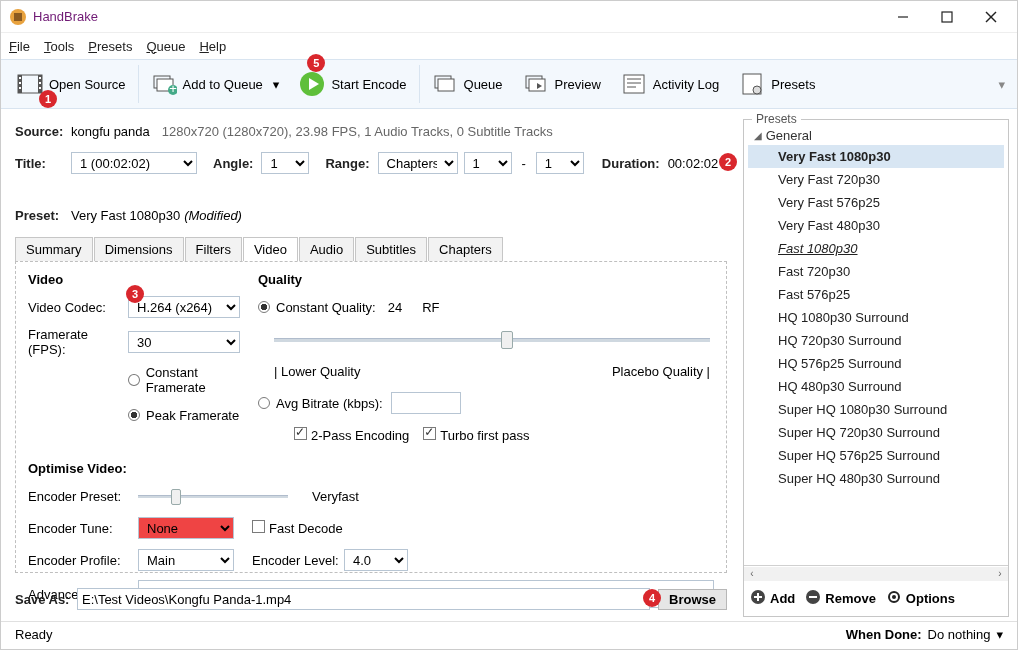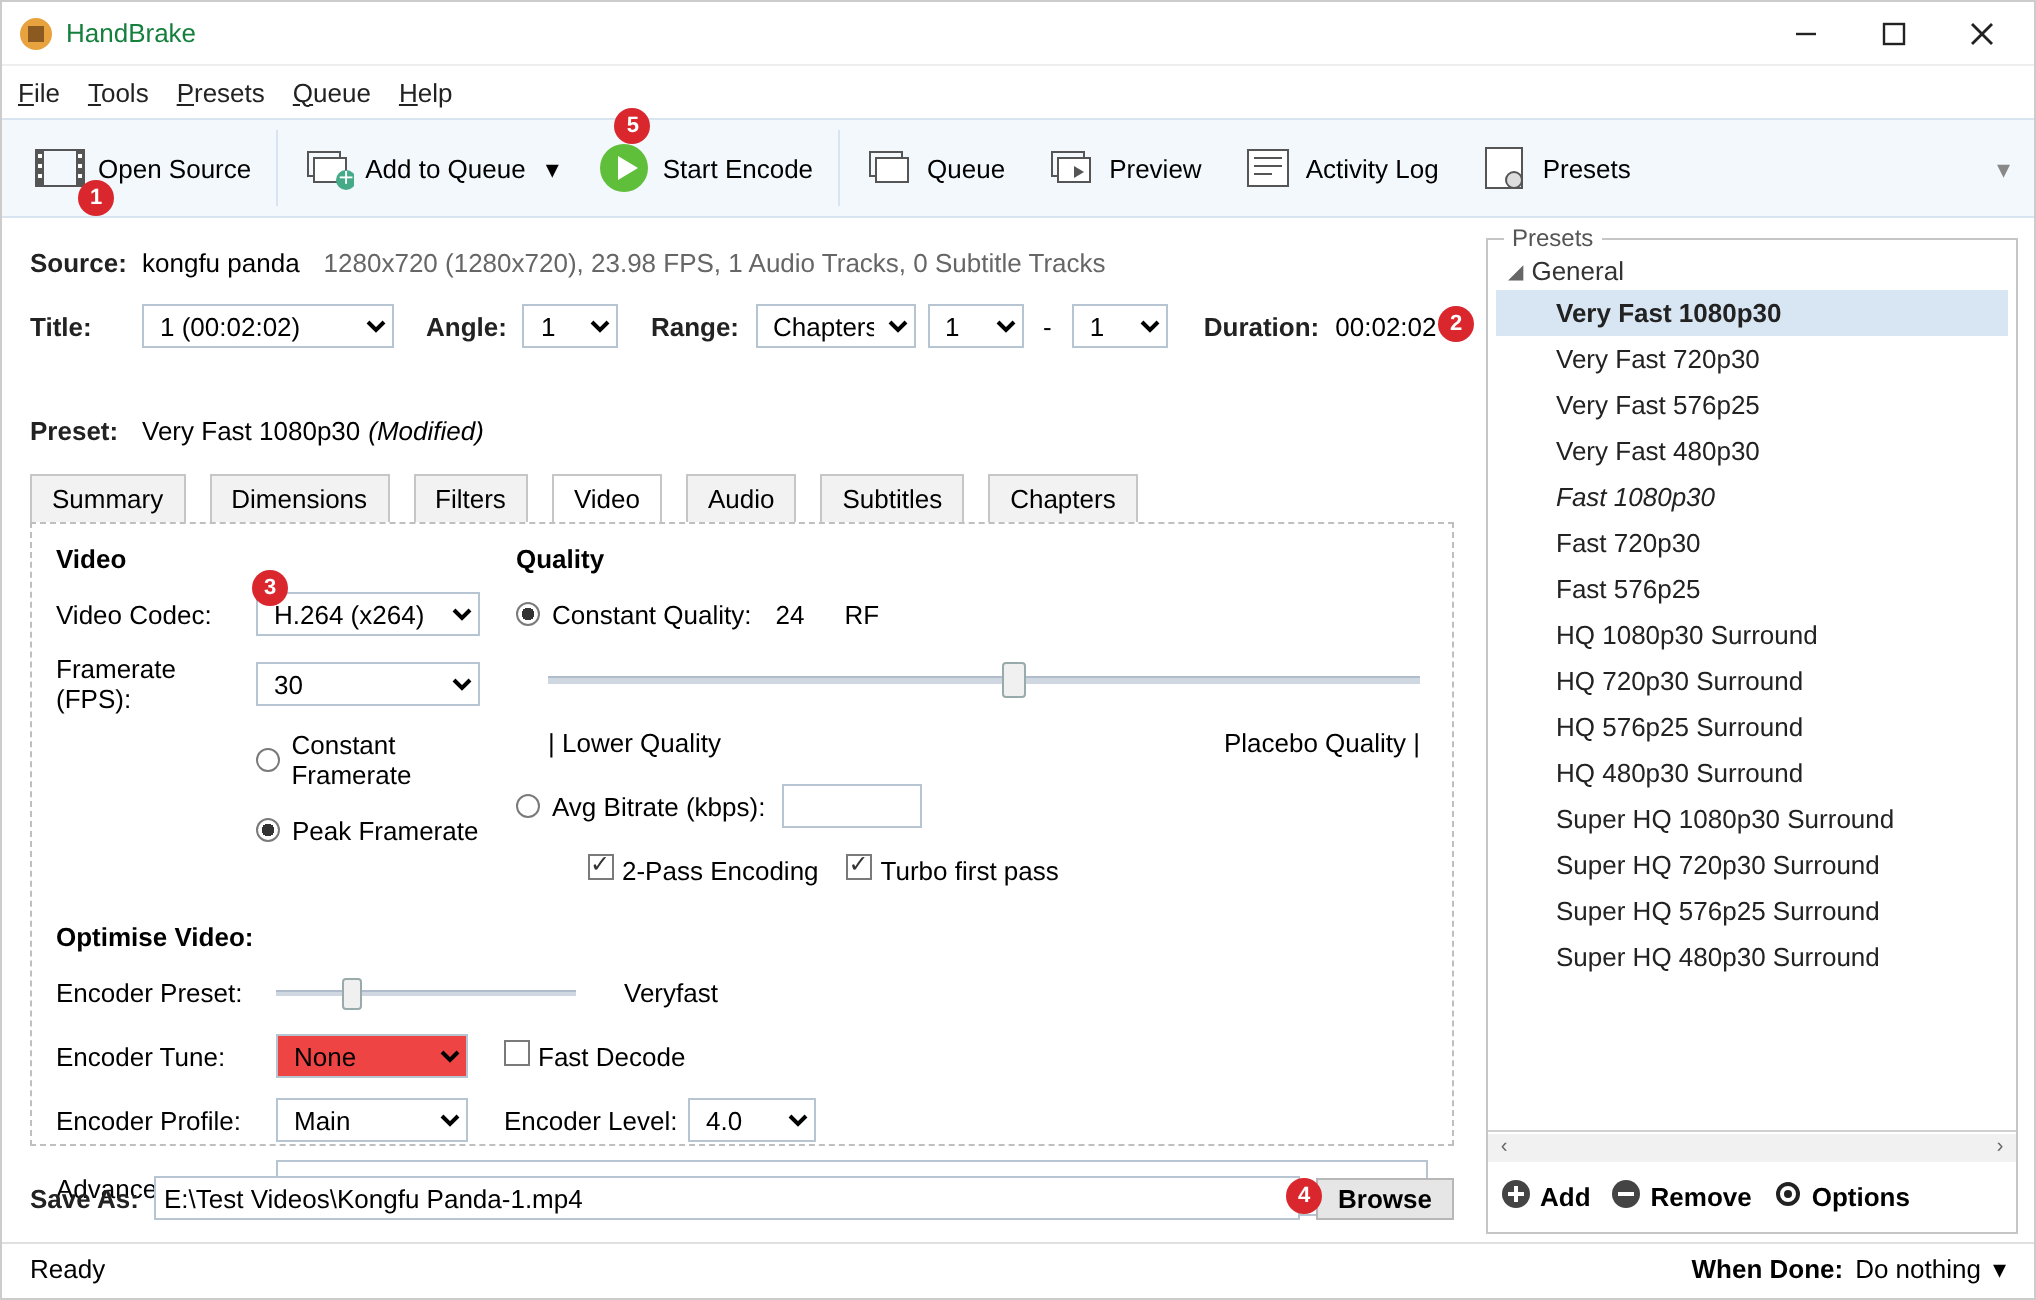--- a/index.html
+++ b/index.html
@@ -1,57 +1,57 @@
 <!DOCTYPE html>
 <html><head>
 <meta charset="utf-8">
 <style>
 * { box-sizing: border-box; margin: 0; padding: 0; font-family: "Segoe UI", Arial, sans-serif; font-size: 13px; }
 body { width: 1018px; height: 650px; background: #fff; position: relative; border: 1px solid #ccc; }
 .titlebar { height: 32px; display: flex; align-items: center; padding: 0 4px 0 8px; border-bottom: 1px solid #eee; }
 .titlebar .app-icon { width: 18px; height: 18px; margin-right: 6px; }
-.titlebar .title { flex: 1; color: #15803d; }
+.titlebar .title { flex: 1; color: #701a75; }
 .sysbtns { display: flex; gap: 0; }
 .sysbtn { width: 44px; height: 30px; display: flex; align-items: center; justify-content: center; }
 .sysbtn svg { pointer-events: none; }
 .menubar { height: 26px; display: flex; align-items: center; padding: 0 8px; gap: 14px; }
 .menubar span { color: #222; }
 .menubar span u { text-decoration: underline; }
 .toolbar { height: 50px; background: #f3f8fd; border-top: 1px solid #d8e4f0; border-bottom: 1px solid #d8e4f0; display: flex; align-items: center; padding: 0 6px; }
 .tb-btn { display: flex; align-items: center; gap: 6px; padding: 0 10px; height: 48px; position: relative; }
 .tb-ico { width: 26px; height: 26px; display: flex; align-items: center; justify-content: center; }
 .tb-sep { width: 1px; height: 38px; background: #d8e4f0; margin: 0 2px; }
 .tb-spacer { flex: 1; }
 .numdot { position: absolute; width: 18px; height: 18px; background: #d9272d; color: #fff; border-radius: 50%; font-size: 11px; display: flex; align-items: center; justify-content: center; font-weight: 600; z-index: 50; }
 .content { display: flex; height: 512px; }
 .left { width: 740px; padding: 10px 14px 6px 14px; }
 .right { width: 274px; padding: 4px 6px 4px 2px; }
 .row { display: flex; align-items: center; margin-bottom: 8px; min-height: 24px; }
 .lbl { font-weight: 600; color: #222; }
 select { border: 1px solid #b7c5d3; background: #fff; height: 22px; padding: 0 4px; }
 input[type=text] { border: 1px solid #b7c5d3; height: 22px; padding: 0 4px; background: #fff; }
-.tabs { display: flex; margin-top: 10px; gap: 11px; }
+.tabs { display: flex; margin-top: 10px; }
 .tab { border: 1px solid #c6c6c6; border-bottom: none; padding: 4px 10px; background: #f2f2f2; margin-right: 1px; }
 .tab.active { background: #fff; }
 .tabpanel { border: 1px dashed #bfbfbf; padding: 10px 12px 8px 12px; height: 312px; }
 .sect-title { font-weight: 600; margin-bottom: 8px; }
 .videorow { display: flex; align-items: center; margin-bottom: 8px; min-height: 24px; }
 .radio { width: 12px; height: 12px; border: 1px solid #7a7a7a; border-radius: 50%; display: inline-block; margin-right: 6px; background: #fff; }
 .radio.checked { background: radial-gradient(circle,#333 0 45%, #fff 46% 100%); }
 .slider-track { height: 4px; background: #cfd8e0; border-top: 1px solid #b0bccc; position: relative; flex: 1; }
 .slider-thumb { width: 12px; height: 18px; background: #f0f0f0; border: 1px solid #9aa; position: absolute; top: -8px; border-radius: 2px; }
 .cb { width: 13px; height: 13px; border: 1px solid #7a7a7a; display: inline-block; margin-right: 4px; background: #fff; position: relative; }
 .cb.checked::after { content:"✓"; position:absolute; top:-3px; left:0; font-size:12px; color:#333; }
 .preset-panel { border: 1px solid #c6c6c6; height: 498px; display: flex; flex-direction: column; position: relative; }
 .preset-leg { position: absolute; top: -8px; left: 8px; background: #fff; padding: 0 4px; font-size: 12px; color: #555; }
 .preset-scroll { flex: 1; overflow: auto; padding: 6px 4px; }
 .preset-group { display: flex; align-items: center; gap: 4px; padding: 2px 6px; font-size: 15px; color: #333; }
 .preset-item { padding: 4px 8px 4px 30px; font-size: 13px; color: #222; }
 .preset-item.sel { background: #d8e6f3; font-weight: 600; }
-.preset-item.ital { font-style: italic; }
+.preset-item.ital { font-style: italic; text-decoration: underline; }
 .preset-actions { display: flex; align-items: center; gap: 10px; padding: 8px 6px; }
 .preset-actions .act { display: flex; align-items: center; gap: 4px; font-weight: 600; }
 .statusbar { height: 26px; display: flex; align-items: center; padding: 0 14px; border-top: 1px solid #e0e0e0; }
 .status-right { margin-left: auto; display: flex; align-items: center; gap: 6px; }
 .browse-btn { background: #e6e6e6; border: 1px solid #b7b7b7; padding: 2px 10px; font-weight: 600; }
 .hscroll { height: 16px; border-top: 1px solid #d0d0d0; display: flex; align-items: center; }
 .hscroll-track { flex: 1; height: 14px; background: #f1f1f1; position: relative; }
 .hscroll-btn { width: 16px; height: 14px; background: #f1f1f1; display:flex;align-items:center;justify-content:center;color:#666;font-size:10px; }
 </style>
 </head>

